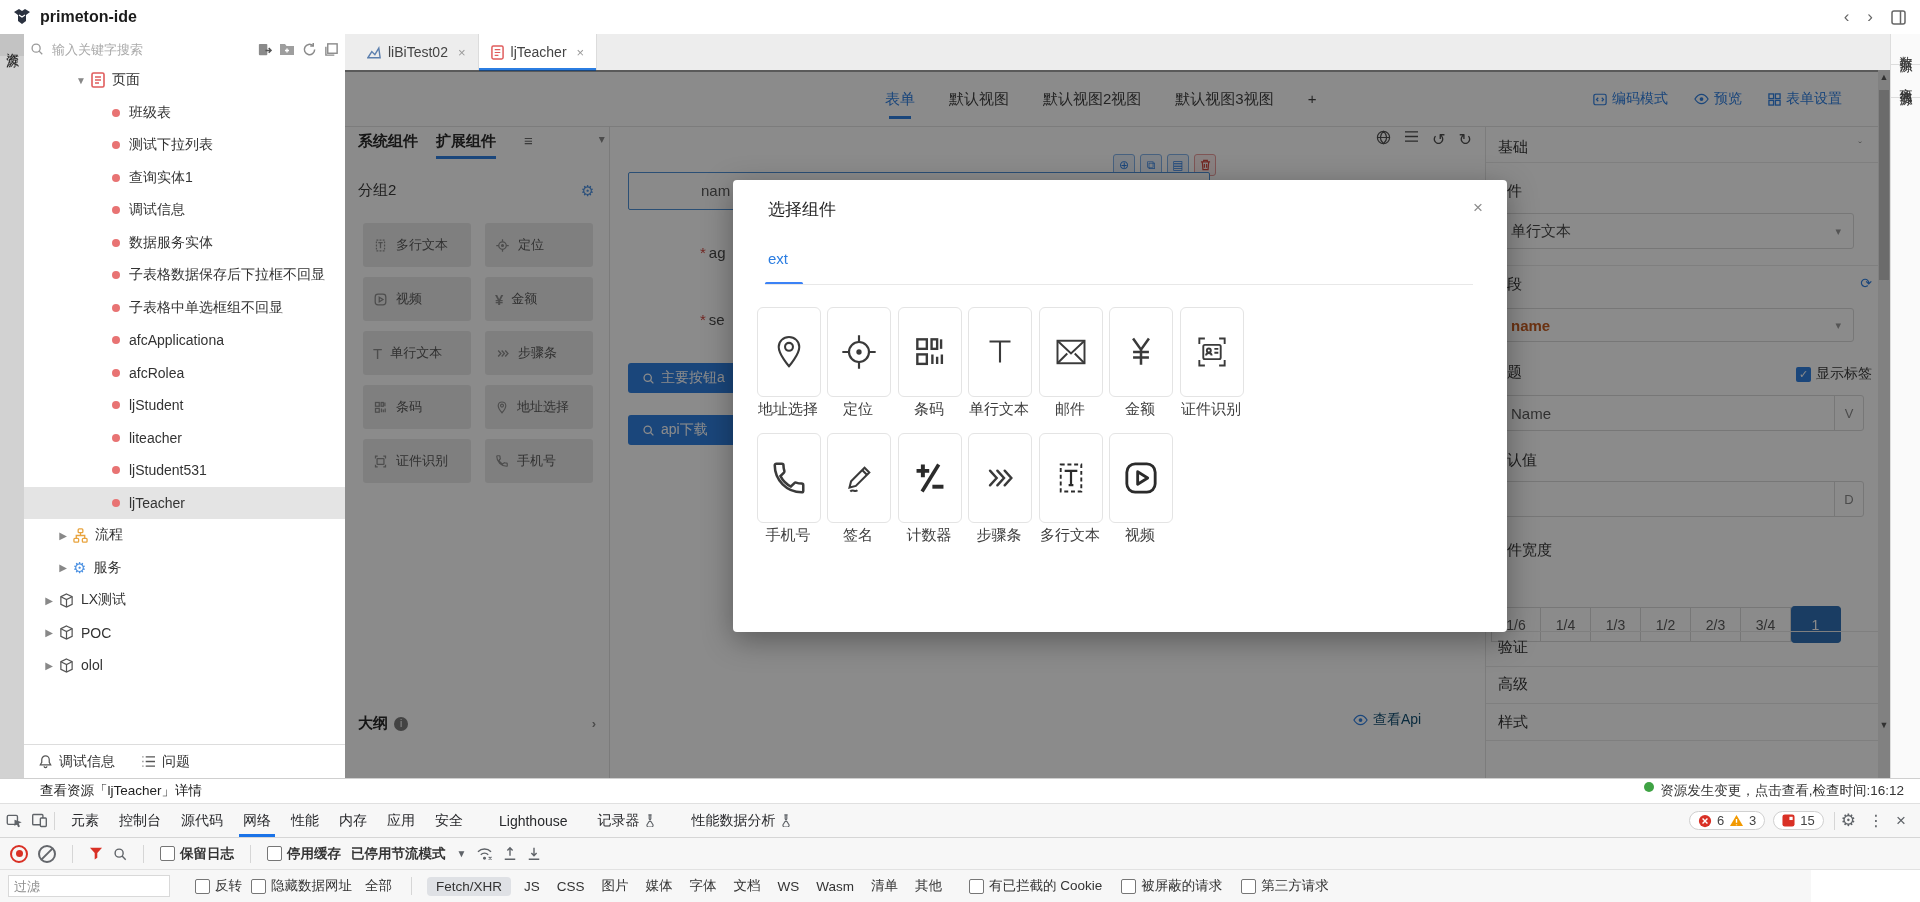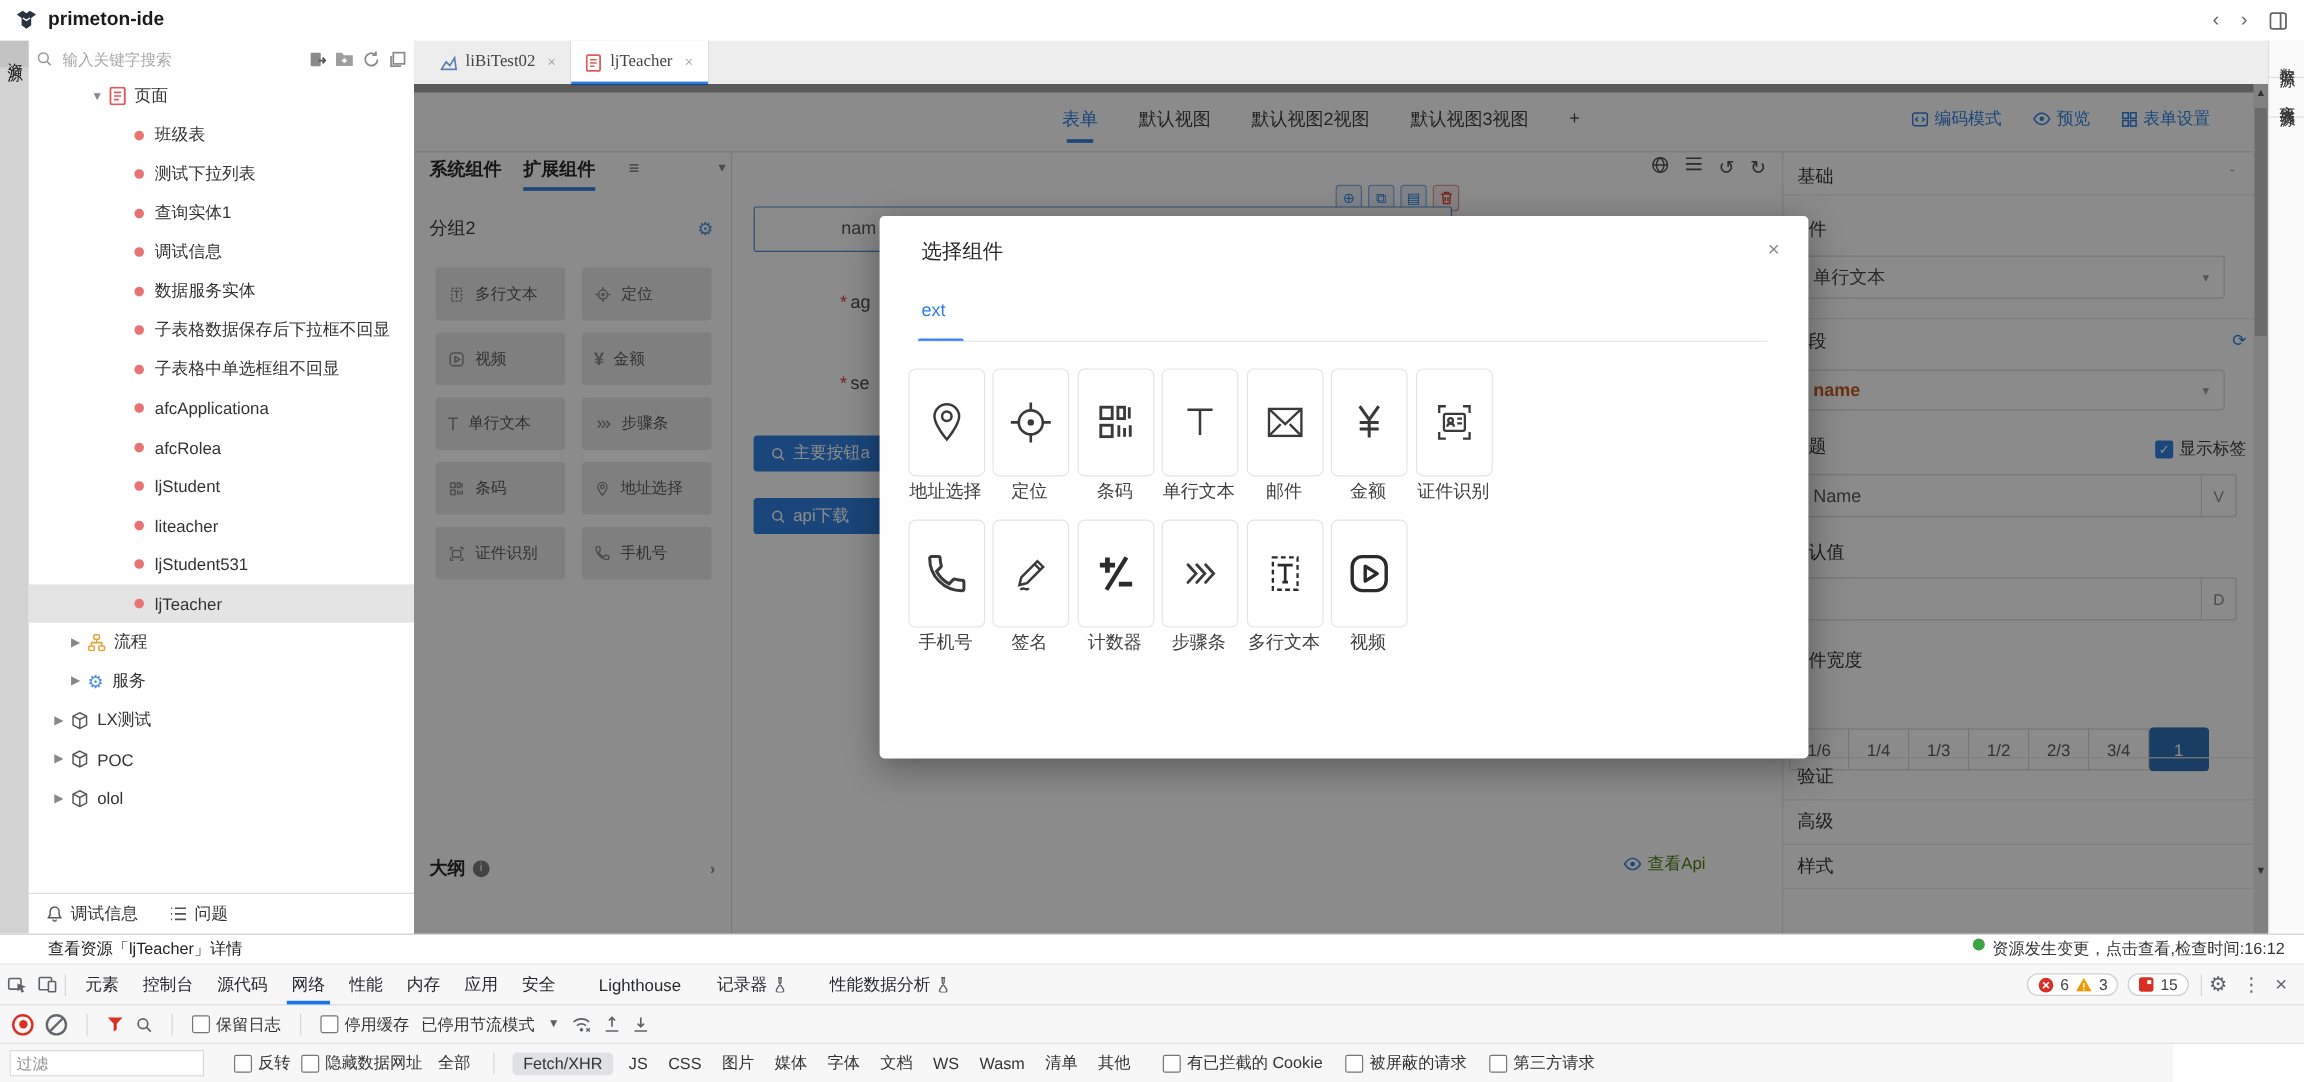--- a/index.html
+++ b/index.html
@@ -23,21 +23,21 @@
   .tree{position:absolute;left:0;top:30px;width:321px;height:667px;overflow:hidden;}
   .trow{height:32.5px;display:flex;align-items:center;font-size:14px;color:#333;white-space:nowrap;}
   .trow.sel{background:#e4e4e4;}
   .tw{width:14px;color:#888;font-size:10px;text-align:center;margin-right:3px;}
   .dot{width:8px;height:8px;border-radius:50%;background:#e87373;margin-right:9px;flex:none;}
   .sb-scroll{left:338px;top:290px;width:6px;height:190px;background:#c7c7c7;border-radius:3px;}
   .sb-bottom{left:0px;top:710px;width:321px;height:34px;border-top:1px solid #ddd;display:flex;align-items:center;gap:26px;padding-left:14px;box-sizing:border-box;font-size:14px;color:#333;}
   .sb-bottom .item{display:flex;gap:6px;align-items:center;}
   
   .editor{left:345px;top:34px;width:1545px;height:744px;background:#fff;}
-  .tabbar{position:absolute;left:0;top:0;width:1545px;height:36px;background:#ededed;border-bottom:7px solid #a3a3a3;display:flex;font-family:Liberation Serif, serif;}
+  .tabbar{position:absolute;left:0;top:0;width:1545px;height:36px;background:#ededed;border-bottom:2px solid #a3a3a3;display:flex;}
   .etab{display:flex;align-items:center;gap:7px;padding:0 12px;font-size:14px;color:#444;border-right:1px solid #dcdcdc;position:relative;}
   .etab .x{color:#999;font-size:13px;margin-left:3px;}
   .etab.active{background:#fff;}
   .etab.active:after{content:"";position:absolute;left:0;right:0;bottom:-1px;height:3px;background:#2b7de1;}
   .edhead{position:absolute;left:0;top:36px;width:1545px;height:56px;border-bottom:1px solid #e2e2e2;}
   .vtabs{position:absolute;left:540px;top:20px;display:flex;gap:34px;font-size:15px;color:#3c3c3c;}
   .vtab.active{color:#2b7de1;position:relative;}
   .vtab.active:after{content:"";position:absolute;left:4px;right:4px;bottom:-10px;height:3px;background:#2b7de1;}
   .hactions{position:absolute;right:48px;top:20px;display:flex;gap:26px;color:#2b7de1;font-size:14px;}
   .hact{display:flex;align-items:center;gap:5px;}
@@ -55,21 +55,21 @@
   .canvas{position:absolute;left:265px;top:92px;width:875px;height:652px;}
   .selfield{position:absolute;left:18px;top:46px;width:580px;height:36px;border:1px solid #4a8fd6;border-radius:2px;background:#fdfdfd;}
   .selfield span{position:absolute;left:72px;top:9px;color:#555;font-size:15px;}
   .flabel{position:absolute;font-size:15px;color:#444;}
   .star{color:#d0433b;margin-right:3px;}
   .cbtn{position:absolute;height:30px;background:#2b7de1;border-radius:3px;color:#fff;font-size:14px;display:flex;align-items:center;gap:6px;padding:0 14px;box-sizing:border-box;}
   .ftools{position:absolute;left:503px;top:28px;display:flex;gap:5px;}
   .ftool{width:20px;height:20px;border:1px solid #7fb0e8;border-radius:3px;background:#eaf2fc;color:#2b7de1;font-size:12px;display:flex;align-items:center;justify-content:center;}
   .ftool.red{border-color:#e89999;background:#fdeeee;color:#d0433b;}
   .chicons{position:absolute;left:766px;top:4px;display:flex;gap:13px;color:#4a4a4a;font-size:16px;}
-  .viewapi{position:absolute;left:743px;top:585px;display:flex;align-items:center;gap:5px;color:#4d7c0f;font-size:14px;}
+  .viewapi{position:absolute;left:743px;top:585px;display:flex;align-items:center;gap:5px;color:#0c4a6e;font-size:14px;}
   
   .props{position:absolute;left:1140px;top:92px;width:405px;height:652px;border-left:1px solid #e2e2e2;box-sizing:border-box;}
   .psec{position:absolute;left:12px;font-size:15px;color:#2f2f2f;}
   .pdiv{position:absolute;left:0;width:393px;height:1px;background:#e8e8e8;}
   .pcaret{position:absolute;right:28px;color:#888;font-size:11px;}
   .pselect{position:absolute;left:12px;width:356px;height:36px;border:1px solid #d9d9d9;border-radius:3px;display:flex;align-items:center;padding:0 12px;box-sizing:border-box;font-size:15px;color:#444;}
   .pselect .car{margin-left:auto;color:#999;font-size:11px;}
   .igroup{position:absolute;left:12px;width:366px;height:36px;border:1px solid #d9d9d9;border-radius:3px;display:flex;box-sizing:border-box;}
   .igroup .val{flex:1;display:flex;align-items:center;padding:0 12px;font-size:15px;color:#555;}
   .igroup .addon{width:28px;border-left:1px solid #d9d9d9;display:flex;align-items:center;justify-content:center;color:#888;font-size:13px;}
@@ -95,21 +95,21 @@
   .mcard{position:absolute;width:62px;height:88px;border:1px solid #e4e4e4;border-radius:6px;background:#fff;display:flex;align-items:center;justify-content:center;}
   .mlabel{position:absolute;width:90px;text-align:center;font-size:15px;color:#404040;white-space:nowrap;}
   
   .statusbar{left:0;top:778px;width:1920px;height:26px;background:#fff;border-top:1px solid #cfcfcf;border-bottom:1px solid #e0e0e0;display:flex;align-items:center;box-sizing:border-box;font-size:13.5px;}
   .greendot{width:10px;height:10px;border-radius:50%;background:#3fa344;margin-right:6px;}
   .dtabs{left:0;top:804px;width:1920px;height:34px;background:#f7f7f7;border-bottom:1px solid #d6d6d6;display:flex;align-items:center;box-sizing:border-box;font-size:14px;color:#28292c;}
   .dtab{padding:0 10px;height:33px;display:flex;align-items:center;gap:4px;position:relative;white-space:nowrap;}
   .dtab.active:after{content:"";position:absolute;left:6px;right:6px;bottom:0;height:3px;background:#1a73e8;}
   .vdiv{width:1px;height:18px;background:#d6d6d6;margin:0 6px;}
   .pill{display:flex;align-items:center;gap:5px;border:1px solid #d0d0d0;border-radius:11px;padding:1px 8px;background:#fff;font-size:13px;color:#444;}
-  .nettb{left:0;top:838px;width:1920px;height:32px;background:#f7f7f7;border-bottom:1px solid #e2e2e2;display:flex;align-items:center;gap:10px;padding-left:10px;box-sizing:border-box;font-size:13.5px;color:#333;}
+  .nettb{left:0;top:838px;width:1920px;height:32px;background:#f7f7f7;border-bottom:1px solid #e2e2e2;display:flex;align-items:center;gap:10px;padding-left:10px;box-sizing:border-box;font-size:13.5px;color:#333;font-weight:bold;}
   .cb{width:13px;height:13px;border:1.5px solid #767676;border-radius:2px;background:#fff;flex:none;}
   .cbrow{display:flex;align-items:center;gap:5px;white-space:nowrap;}
   .filterbar{left:0;top:870px;width:1811px;height:32px;background:#f7f7f7;display:flex;align-items:center;gap:9px;padding-left:8px;box-sizing:border-box;font-size:13.5px;color:#333;}
   .filterbar input{width:150px;height:20px;border:1px solid #d9d9d9;background:#fff;font-size:13px;padding:0 5px;color:#333;outline:none;}
   .filterbar input::placeholder{color:#8f8f8f;}
   .ftype{padding:2px 4px;white-space:nowrap;}
   .ftype.on{background:#dfe1e5;border-radius:4px;padding:2px 9px;}
   .recbtn{width:14px;height:14px;border-radius:50%;border:2.5px solid #d93025;display:flex;align-items:center;justify-content:center;}
   .recbtn i{width:7px;height:7px;border-radius:50%;background:#d93025;}
   .clrbtn{width:14px;height:14px;border-radius:50%;border:2px solid #64676c;position:relative;}

